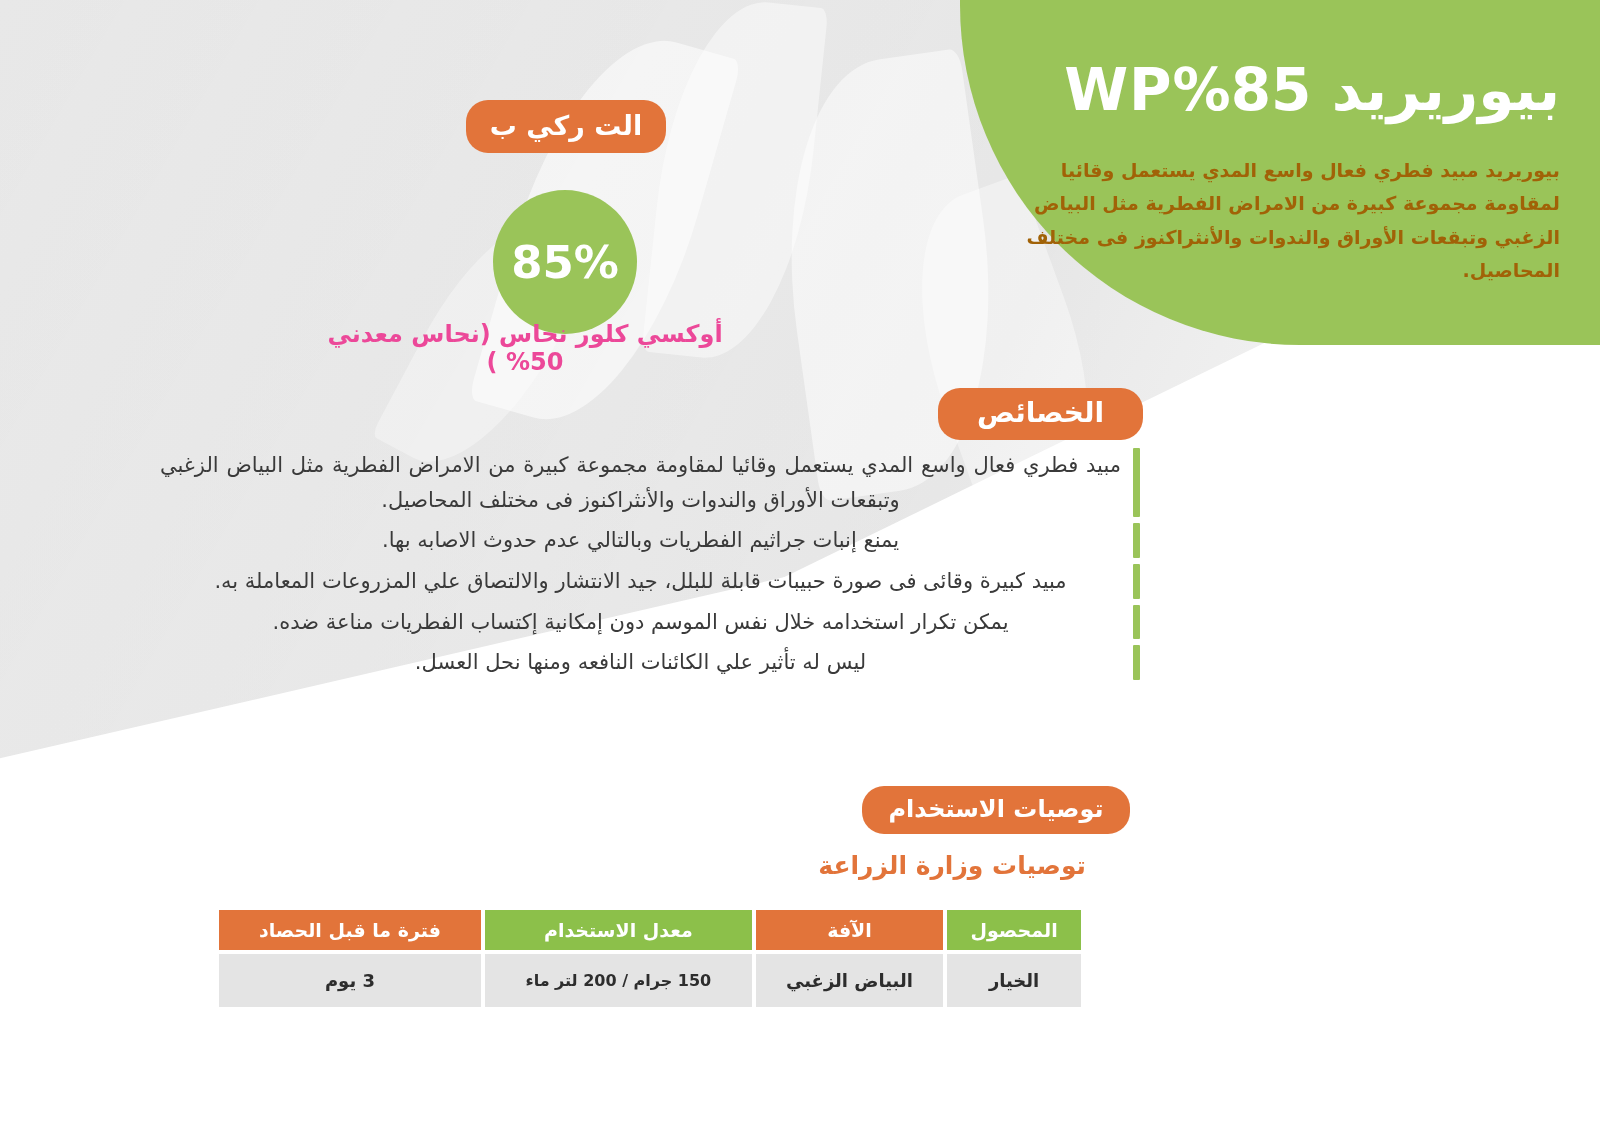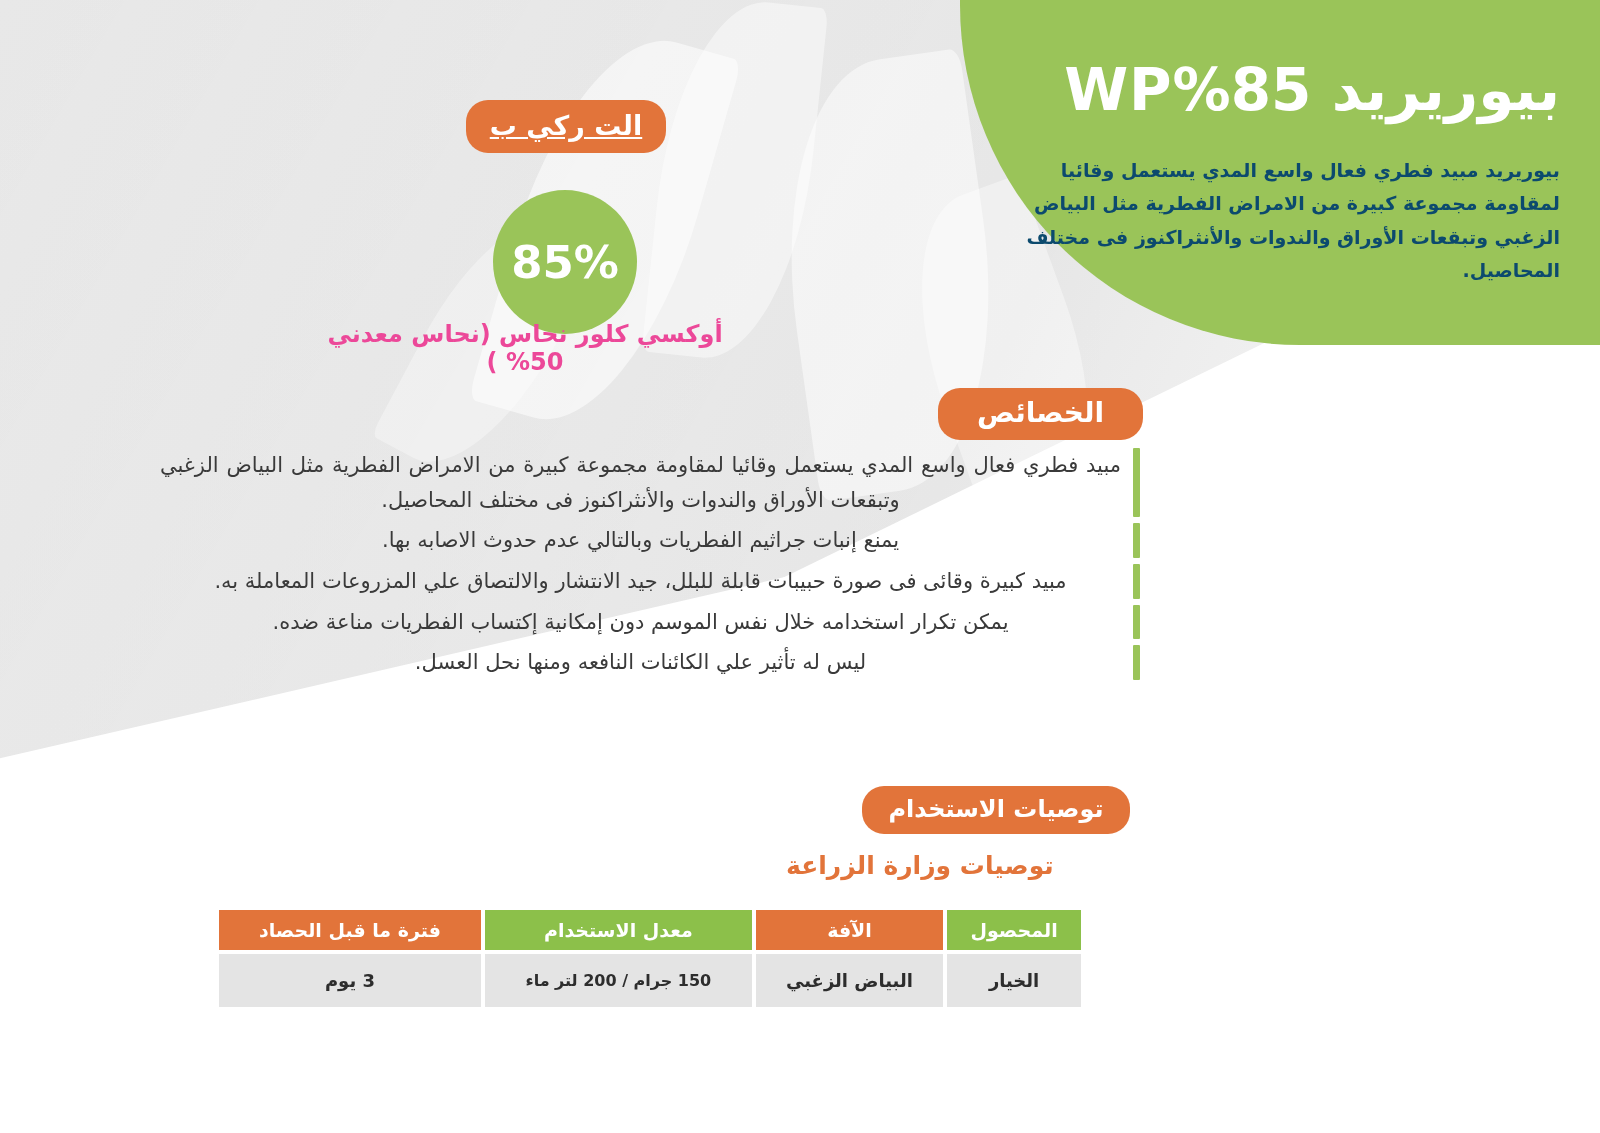--- a/index.html
+++ b/index.html
@@ -86,21 +86,21 @@
     letter-spacing: 1px;
     line-height: 1.15;
     direction: rtl;
   }
   .header-desc {
     position: absolute;
     right: 40px;
     top: 135px;
     width: 555px;
     text-align: right;
-    color: #0c4a6e;
+    color: #a16207;
     font-size: 19px;
     font-weight: bold;
     line-height: 1.75;
     direction: rtl;
   }
 
   
   .pill {
     display: inline-block;
     background: #e2743a;
@@ -111,21 +111,20 @@
     line-height: 1;
   }
   .pill-tarkeb {
     position: absolute;
     left: 466px;
     top: 100px;
     width: 200px;
     padding: 12px 0 14px;
     font-size: 27px;
     letter-spacing: 2px;
-    text-decoration: underline;
   }
   .pill-khasaes {
     position: absolute;
     left: 938px;
     top: 388px;
     width: 205px;
     padding: 11px 0 13px;
     font-size: 28px;
   }
   .pill-tawsiat {
@@ -196,21 +195,21 @@
     text-align-last: center;
     font-weight: 500;
   }
 
   
   .ministry-title {
     position: absolute;
     left: 786px;
     top: 851px;
     width: 300px;
-    text-align: left;
+    text-align: right;
     font-size: 25px;
     font-weight: bold;
     color: #e2743a;
     direction: rtl;
   }
   .rec-table {
     position: absolute;
     left: 215px;
     top: 906px;
     width: 870px;

